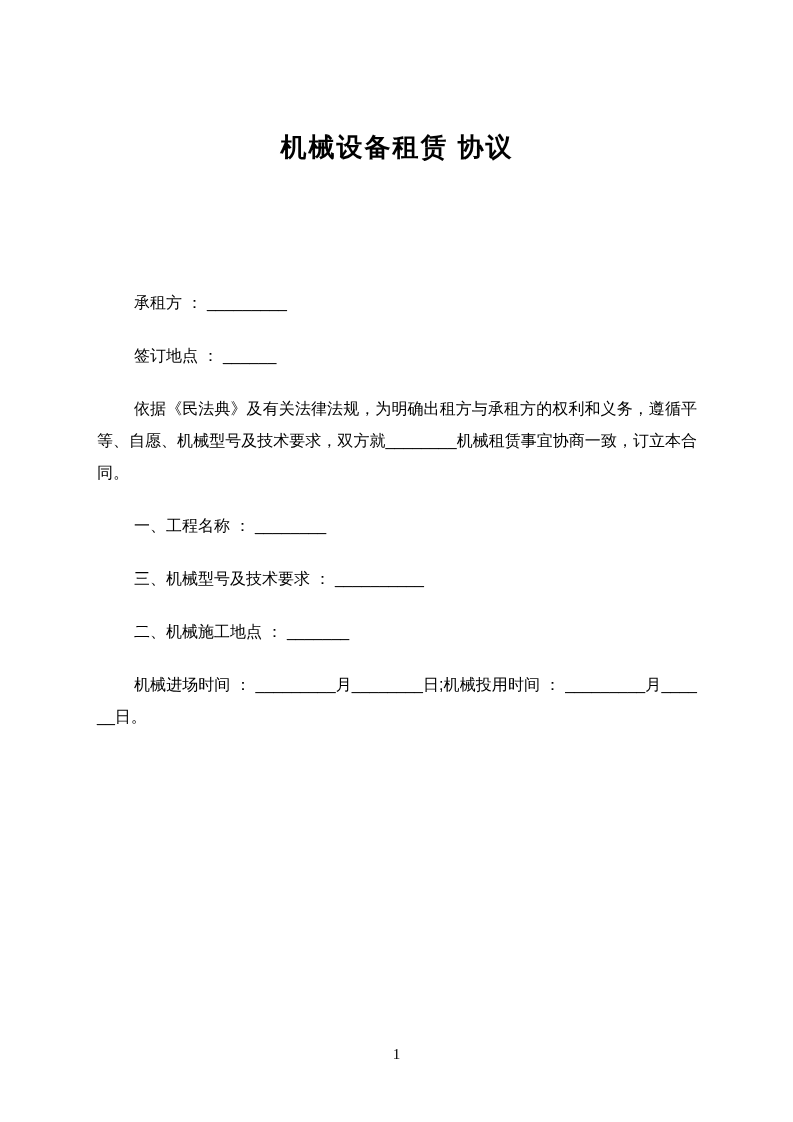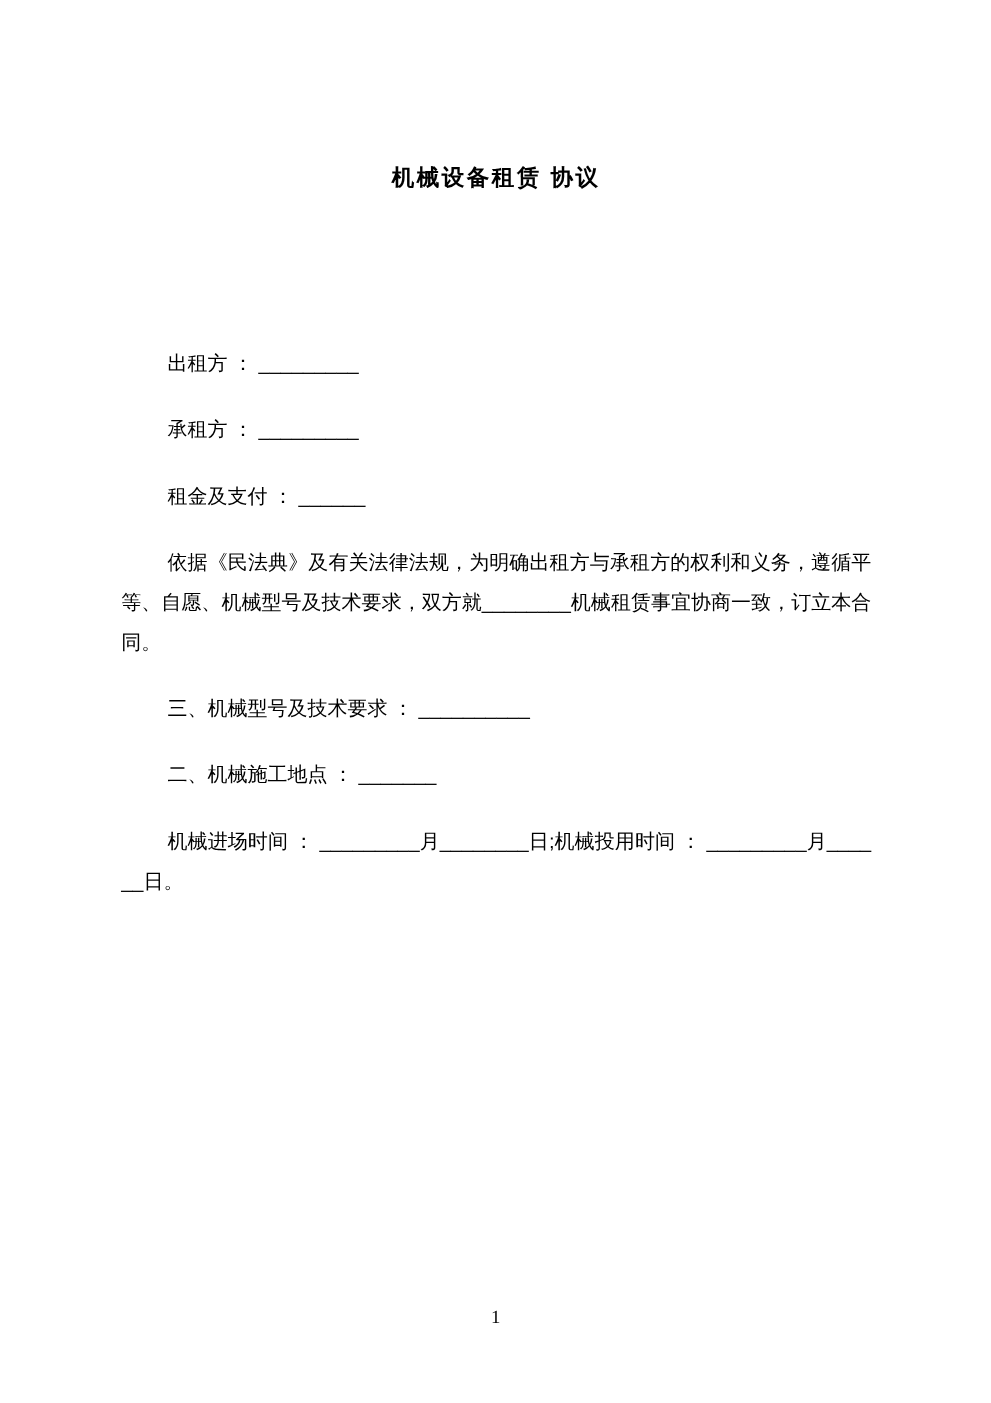--- a/index.html
+++ b/index.html
@@ -14,21 +14,21 @@
     font-family: "Liberation Sans", "DejaVu Sans", sans-serif;
     color: #000000;
     overflow: hidden;
   }
   .page {
     box-sizing: border-box;
     width: 793px;
     padding: 130px 96px 0 97px;
   }
   .doc-title {
-    font-size: 18px;
+    font-size: 26px;
     font-weight: bold;
     text-align: center;
     letter-spacing: 2px;
     margin: 0 0 122px 0;
     white-space: pre-wrap;
   }
   .doc-line {
     font-size: 16px;
     line-height: 32px;
     margin: 0 0 21px 0;
@@ -47,28 +47,28 @@
     font-family: "Liberation Serif", "DejaVu Serif", serif;
   }
 </style>
 </head>
 <body>
 
 <div class="page">
 
   <h1 class="doc-title">机械设备租赁 协议</h1>
 
-  <p class="doc-line">出租方 ： _________</p>
 
   <p class="doc-line">承租方 ： _________</p>
 
-  <p class="doc-line">租金及支付 ： ______</p>
+  <p class="doc-line">签订地点 ： ______</p>
 
   <p class="doc-line">依据《民法典》及有关法律法规，为明确出租方与承租方的权利和义务，遵循平等、自愿、机械型号及技术要求，双方就________机械租赁事宜协商一致，订立本合同。</p>
 
+  <p class="doc-line">一、工程名称 ： ________</p>
 
   <p class="doc-line">三、机械型号及技术要求 ： __________</p>
 
   <p class="doc-line">二、机械施工地点 ： _______</p>
 
 
   <p class="doc-line">机械进场时间 ： _________月________日;机械投用时间 ： _________月______日。</p>
 
 
 

